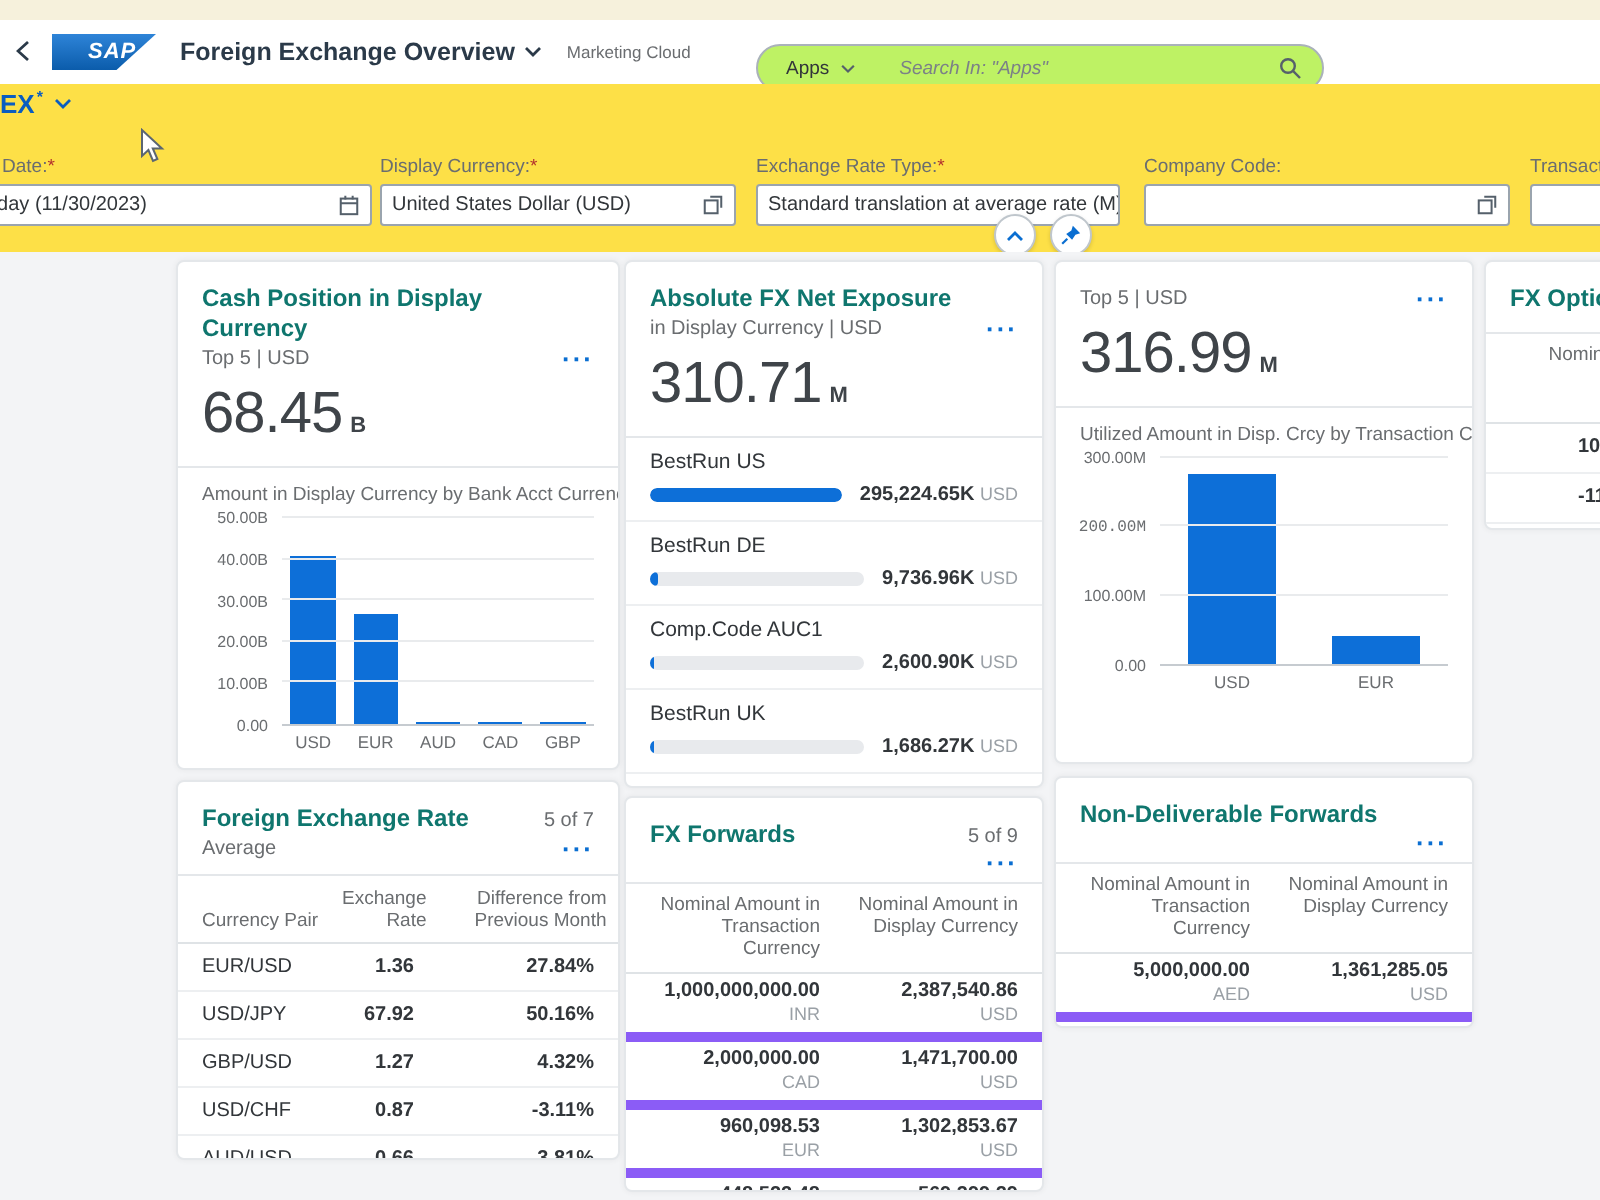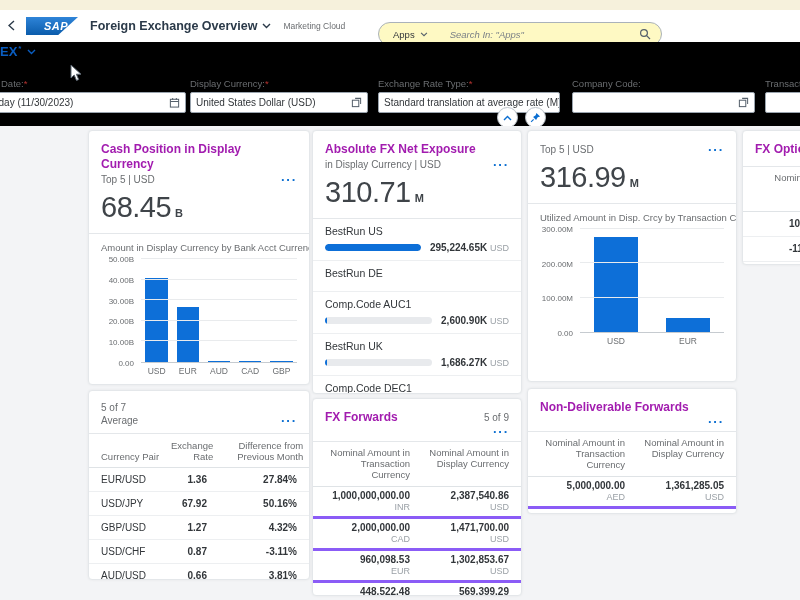--- a/index.html
+++ b/index.html
@@ -8,41 +8,41 @@
   .topstrip{position:absolute;top:0;left:0;right:0;height:10px;background:#f6f1dc;}
   .shell{position:absolute;top:10px;left:0;right:0;height:32px;background:#fff;display:flex;align-items:center;}
   .backbtn{width:22px;text-align:center;color:#55606b;font-size:14px;cursor:pointer;}
   .saplogo{width:36px;height:18px;margin-left:4px;background:linear-gradient(180deg,#2e84d8,#0b5cab);
            clip-path:polygon(0 0,100% 0,62% 100%,0 100%);display:flex;align-items:center;padding-left:16px;}
   .saplogo span{color:#fff;font-weight:700;font-style:italic;font-size:11px;padding-left:2px;letter-spacing:.5px;}
   .shell-title{font-size:12.5px;font-weight:700;color:#2b3a49;margin-left:12px;display:flex;align-items:center;gap:5px;}
   .shell-sub{font-size:8.5px;color:#6a6d70;margin-left:12px;}
   .chev{stroke:#2b3a49;stroke-width:1.4;fill:none;}
   .searchpill{position:absolute;left:378px;top:12px;width:282px;height:22px;border:1px solid #aab2ba;border-radius:12px;
-              background:#fef9c3;display:flex;align-items:center;font-size:9.5px;color:#32363a;}
+              background:#bef264;display:flex;align-items:center;font-size:9.5px;color:#32363a;}
   .searchpill .scope{padding-left:14px;display:flex;align-items:center;gap:5px;}
   .searchpill .ph{font-style:italic;color:#7b8187;margin-left:22px;flex:1;}
   .searchpill .mag{margin-right:10px;}
-  .whitezone{position:absolute;top:42px;left:0;right:0;height:84px;background:#000000;
+  .whitezone{position:absolute;top:42px;left:0;right:0;height:84px;background:#fde047;
              border-bottom:1px solid #d7dbdf;box-shadow:0 2px 3px rgba(0,0,0,.05);}
   .pagetab{position:absolute;left:0;top:2px;font-size:13px;font-weight:700;color:#0a5dc0;display:flex;align-items:flex-start;gap:6px;}
   .pagetab sup{font-size:8px;margin-left:1px;}
   .pagetab svg{margin-top:5px;}
   .ffield{position:absolute;}
   .flabel{font-size:9.5px;color:#6a6d70;white-space:nowrap;}
   .flabel .req{color:#b3322e;}
   .finput{margin-top:3px;height:19px;border:1px solid #9aa4ae;border-radius:2px;background:#fff;
           display:flex;align-items:center;font-size:10px;color:#32363a;padding:0 5px;justify-content:space-between;white-space:nowrap;overflow:hidden;}
   .fbtns{position:absolute;left:497px;top:65px;display:flex;gap:7px;}
   .cbtn{width:19px;height:19px;border-radius:50%;background:#fff;border:1px solid #bfc6cc;
         display:flex;align-items:center;justify-content:center;box-shadow:0 1px 2px rgba(0,0,0,.15);cursor:pointer;}
   .content{position:absolute;top:126px;left:0;right:0;bottom:0;background:#f3f4f6;}
   .card{position:absolute;background:#fff;border:1px solid #e4e7ea;border-radius:4px;box-shadow:0 0 3px rgba(0,0,0,.06);overflow:hidden;}
   .chead{padding:11px 12px 0 12px;}
-  .ctitle{font-size:12px;font-weight:700;color:#a21caf;line-height:15px;}
+  .ctitle{font-size:12px;font-weight:700;color:#0f766e;line-height:15px;}
   .csubrow{display:flex;justify-content:space-between;align-items:flex-end;margin-top:2px;}
   .csub{font-size:10px;color:#6a6d70;}
   .dots{color:#0a6ed1;font-size:13px;font-weight:700;letter-spacing:1px;line-height:10px;cursor:pointer;}
   .kpi{margin-top:6px;font-size:29px;font-weight:300;color:#3f4449;letter-spacing:-.5px;}
   .kpi .unit{font-size:11px;font-weight:600;color:#3f4449;margin-left:4px;}
   .divider{border-top:1px solid #e4e7ea;margin-top:9px;}
   .chart-title{font-size:9.5px;color:#6a6d70;padding:8px 12px 4px 12px;white-space:nowrap;overflow:hidden;}
   .chart-body{display:flex;margin:2px 12px 0 12px;height:104px;}
   .ylabels{position:relative;width:40px;font-size:8px;color:#6a6d70;}
   .ylab{position:absolute;right:7px;transform:translateY(50%);white-space:nowrap;}
@@ -66,21 +66,21 @@
   .thead{font-size:9.5px;color:#6a6d70;line-height:11px;}
   .fxr-head{display:grid;grid-template-columns:66px 1fr 86px;align-items:end;gap:4px;
             padding:6px 12px 5px 12px;border-top:1px solid #e4e7ea;border-bottom:1px solid #dfe3e6;}
   .fxr-head .c2,.fxr-head .c3{text-align:right;}
   .fxr-row{display:grid;grid-template-columns:66px 1fr 86px;gap:4px;padding:6px 12px;border-bottom:1px solid #edeff1;}
   .fxr-row:last-child{border-bottom:none;}
   .fxr-pair{font-size:10px;color:#32363a;}
   .fxr-num{font-size:10px;font-weight:700;color:#32363a;text-align:right;}
   .fwd-head{display:grid;grid-template-columns:1fr 1fr;gap:14px;padding:5px 12px 6px 12px;
             border-top:1px solid #e4e7ea;border-bottom:1px solid #dfe3e6;text-align:right;}
-  .fwd-row{display:grid;grid-template-columns:1fr 1fr;gap:14px;padding:3px 12px 3px 12px;border-bottom:3px solid #8b5cf6;}
+  .fwd-row{display:grid;grid-template-columns:1fr 1fr;gap:14px;padding:3px 12px 3px 12px;border-bottom:5px solid #8b5cf6;}
   .fwd-row:last-child{border-bottom:none;}
   .fwd-cell{text-align:right;}
   .amt{font-size:10px;font-weight:700;color:#32363a;line-height:12px;white-space:nowrap;}
   .ccy{font-size:9px;color:#9aa0a6;line-height:11px;}
   .opt-head{padding:5px 0 6px 23px;border-top:1px solid #e4e7ea;border-bottom:1px solid #dfe3e6;}
   .opt-row{padding:6px 0 6px 23px;border-bottom:1px solid #edeff1;}
   .cursor{position:absolute;left:70px;top:64px;z-index:50;pointer-events:none;}
 </style>
 </head>
 <body>
@@ -274,20 +274,26 @@
       <div class="exp-name">BestRun US</div>
       <div class="exp-line">
           <div class="exp-track">
             <div class="exp-fill" style="width: 100%;"></div>
           </div>
         <span class="exp-val"><span>295,224.65K</span> <span class="u">USD</span></span>
         </div>
     </div>
     <div class="exp-row">
       <div class="exp-name">BestRun DE</div>
+      <div class="exp-line">
+          <div class="exp-track">
+            <div class="exp-fill" style="width: 3.3%;"></div>
+          </div>
+        <span class="exp-val"><span>9,736.96K</span> <span class="u">USD</span></span>
+        </div>
     </div>
     <div class="exp-row">
       <div class="exp-name">Comp.Code AUC1</div>
       <div class="exp-line">
           <div class="exp-track">
             <div class="exp-fill" style="width: 2.2%;"></div>
           </div>
         <span class="exp-val"><span>2,600.90K</span> <span class="u">USD</span></span>
         </div>
     </div>
@@ -314,21 +320,21 @@
       </div>
       <div class="kpi"><span>316.99</span><span class="unit">M</span></div>
     </div>
     <div class="divider"></div>
     <div class="chart-b">
       <div class="chart-title">Utilized Amount in Disp. Crcy by Transaction Currency | U...</div>
       <div class="chart-body">
         <div class="ylabels">
             <div class="ylab" style="bottom: 0%;">0.00</div>
             <div class="ylab" style="bottom: 33.3333%;">100.00M</div>
-            <div class="ylab" style="bottom: 66.6667%;">200.00M</div>
+            <div class="ylab" style="bottom: 66.6667%; font-family: Liberation Mono, monospace;">200.00M</div>
             <div class="ylab" style="bottom: 100%;">300.00M</div>
           </div>
         <div class="plot">
           <div class="bars">
               <div class="bcol">
                 <div class="bar" style="height: 92.3333%; background: rgb(13, 111, 216);"></div>
               </div>
               <div class="bcol">
                 <div class="bar" style="height: 13.3333%; background: rgb(13, 111, 216);"></div>
               </div>
@@ -360,20 +366,21 @@
       <div class="amt" style="text-align:left;padding-left:23px;">10</div>
     </div>
     <div class="opt-row">
       <div class="amt" style="text-align:left;padding-left:23px;">-11</div>
     </div>
   </div>
 
   <div class="card" style="left:88px;top:264px;width:220px;height:188px;">
     <div class="chead" style="padding-bottom:7px;">
       <div style="display:flex;justify-content:space-between;align-items:baseline;">
+        <span class="ctitle">Foreign Exchange Rate</span>
         <span class="csub">5 of 7</span>
       </div>
       <div class="csubrow">
         <span class="csub">Average</span>
         <span class="dots">···</span>
       </div>
     </div>
     <div class="fxr-head">
       <span class="thead">Currency Pair</span>
       <span class="thead c2">Exchange Rate</span>

